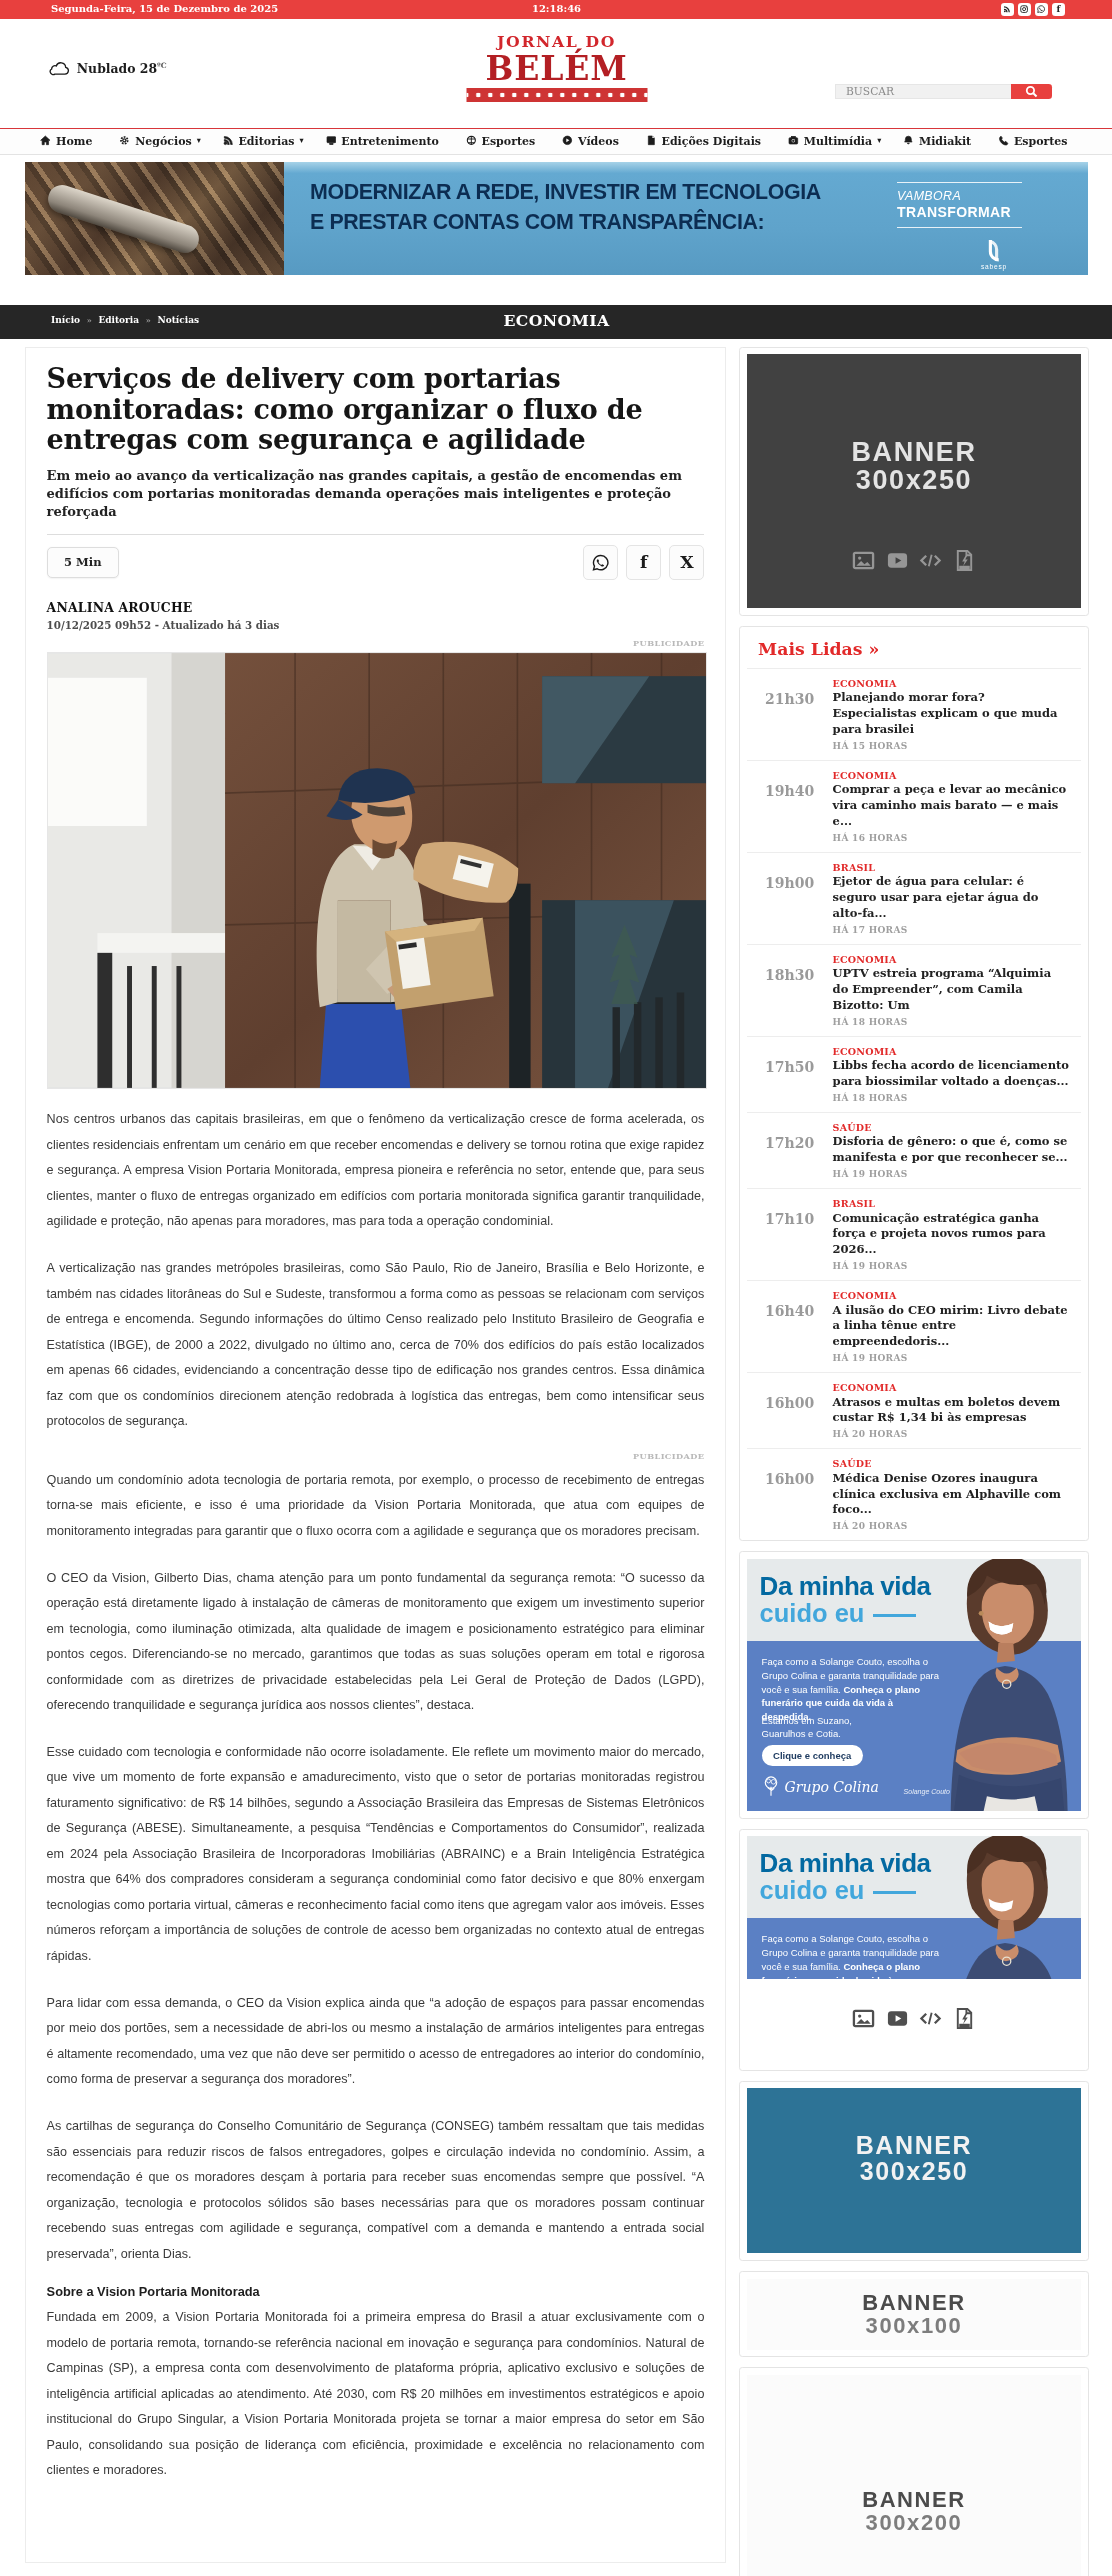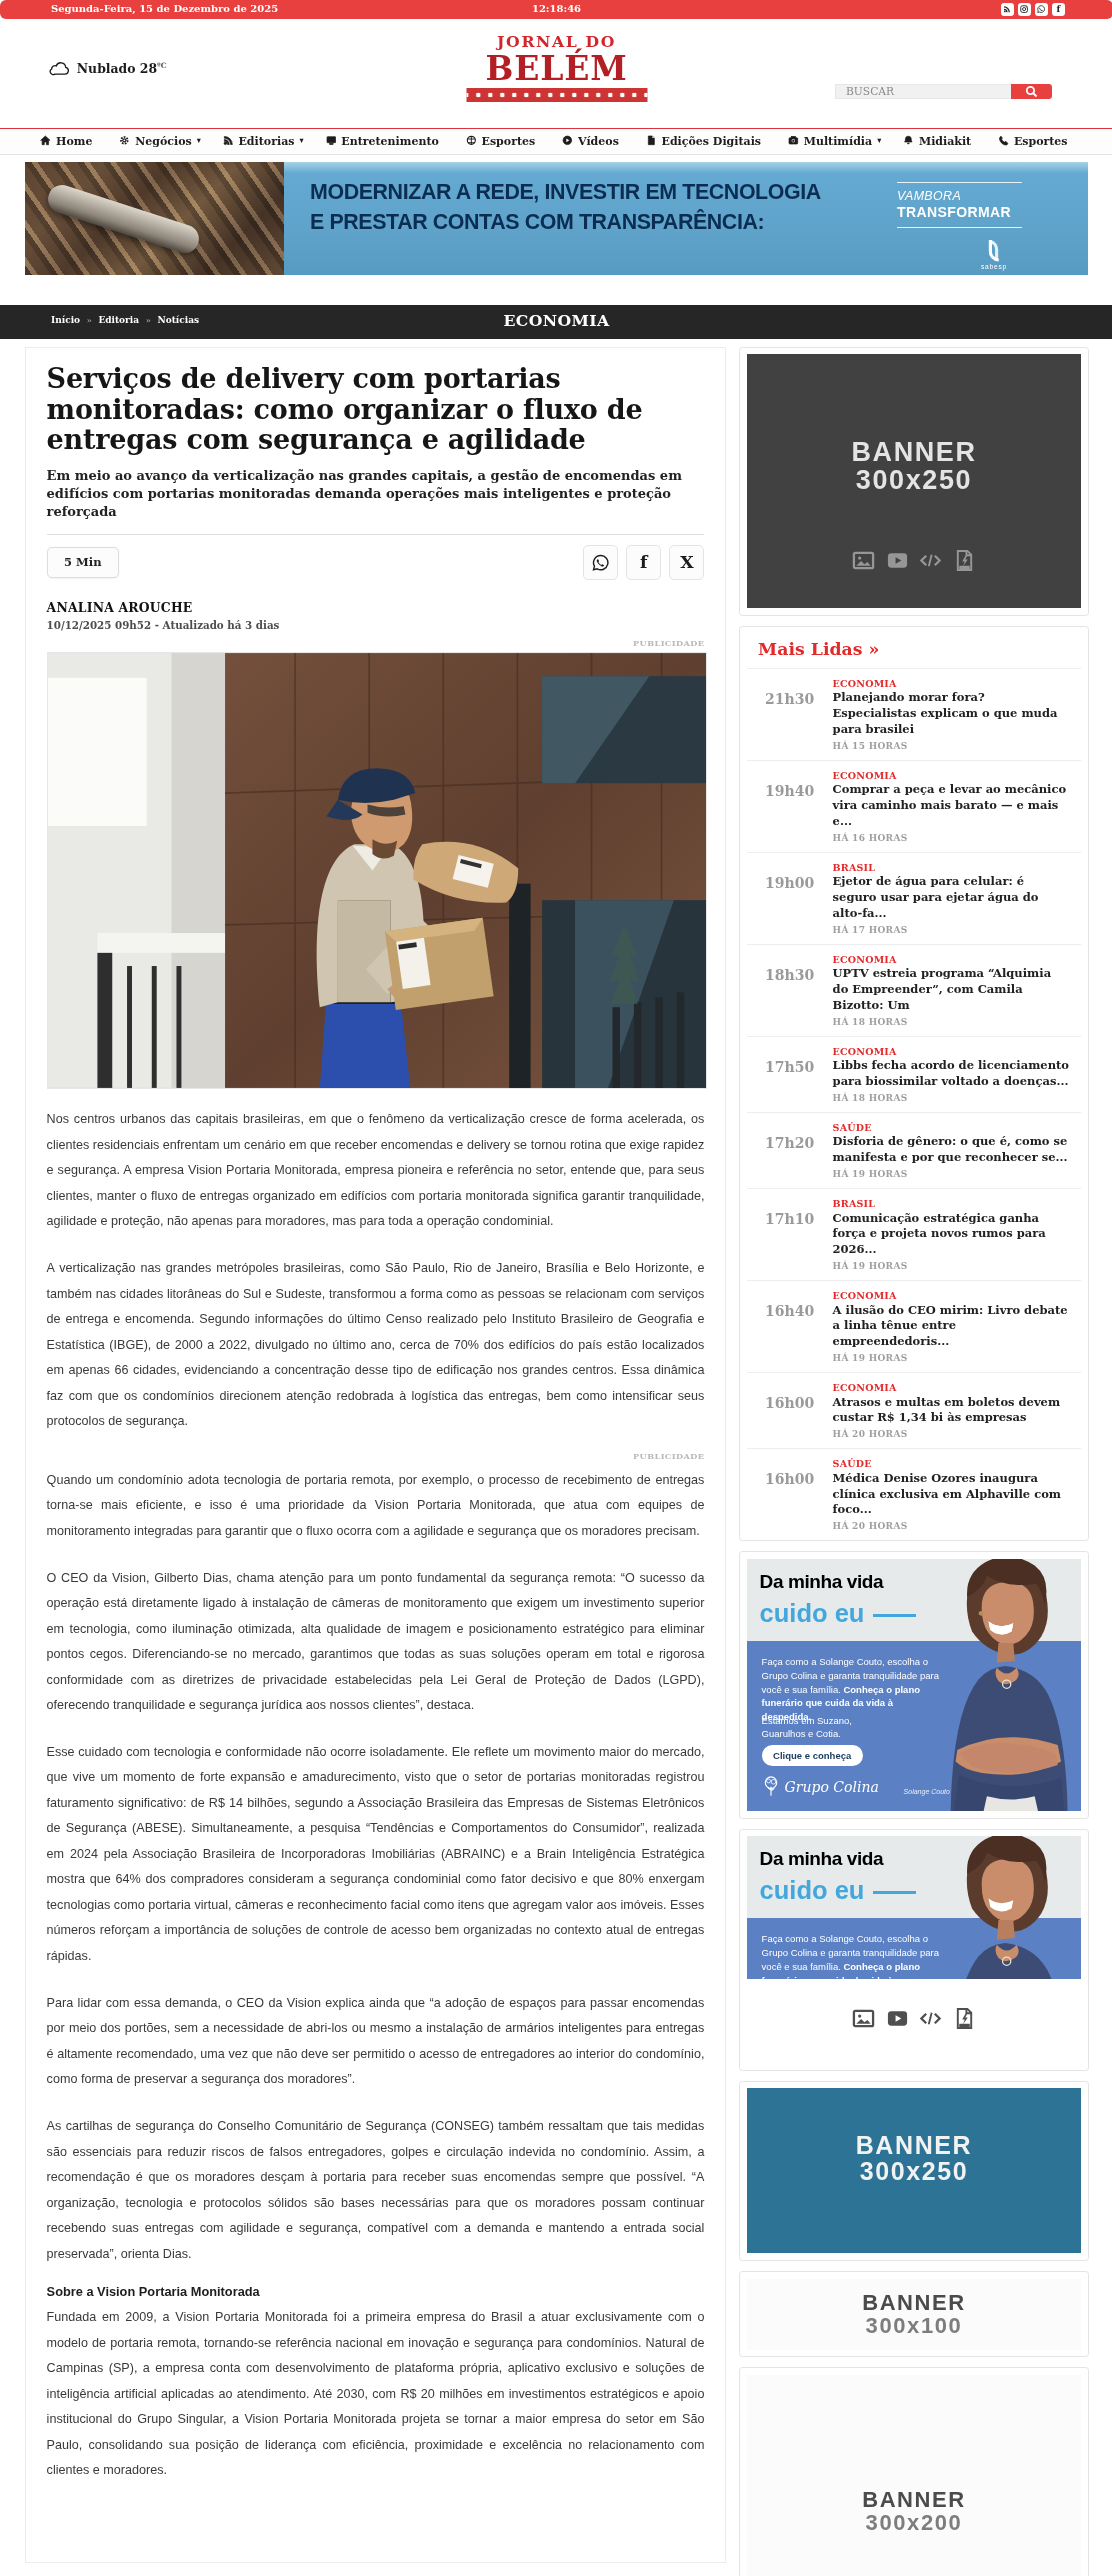--- a/index.html
+++ b/index.html
@@ -2,21 +2,21 @@
 <html lang="pt-br" style="font-size:13px"><head>
 <meta charset="utf-8">
 <style>
   * { margin:0; padding:0; box-sizing:border-box; }
   html,body { background:#fff; }
   #page{ width:1113px; height:2576px; position:relative; overflow:hidden;
          background:#fff; font-family:"Liberation Sans", sans-serif; }
   .slab{ font-family:"DejaVu Serif", serif; }
 
   
-  .topbar{ height:19px; background:#e8403e; position:relative; color:#fff;border-radius:6px; }
+  .topbar{ height:19px; background:#e8403e; position:relative; color:#fff; }
   .topbar-date{ position:absolute; left:51px; top:2.5px; font-size:10px; font-weight:bold; }
   .topbar-time{ position:absolute; left:50%; transform:translateX(-50%); top:2.5px; font-size:10px; font-weight:bold; }
   .topbar-social{ position:absolute; right:48px; top:2.5px; display:flex; gap:4.1px; }
   .soc-btn{ width:13px; height:13px; background:#fff; border-radius:3.3px; display:flex; align-items:center; justify-content:center; color:#222; cursor:pointer; }
   .soc-btn svg{ width:8.2px; height:8.2px; display:block; }
   .soc-btn .f-glyph{ font-family:"DejaVu Serif",serif; font-weight:bold; font-size:9px; line-height:1; }
 
   
   .header{ height:109px; background:#fff; position:relative; }
   .weather{ position:absolute; left:49px; top:41px; display:flex; align-items:center; gap:5.8px; color:#1c1c1c; }
@@ -116,21 +116,21 @@
   .ml-time{ width:86px; flex:none; text-align:center; color:#9a9a9a; font-size:14px; font-weight:bold; padding-top:13px; }
   .ml-body{ flex:1; padding-right:3.3px; }
   .ml-cat{ color:#e22a2a; font-size:9.5px; font-weight:bold; letter-spacing:0.2px; }
   .ml-title{ color:#222; font-size:11.5px; font-weight:bold; line-height:15.7px; margin-top:1.6px; }
   .ml-ago{ color:#9f9f9f; font-size:9px; font-weight:bold; letter-spacing:0.3px; margin-top:3.3px; }
 
   
   .colina{ position:relative; height:252px; overflow:hidden; cursor:pointer; background:#e6eaeb; }
   .colina-top{ height:82px; background:#e6eaeb; }
   .colina-bottom{ position:absolute; left:0; top:82px; right:0; bottom:0; background:#5b80c4; }
-  .colina-h1{ position:absolute; left:13px; top:11.5px; color:#000000; font-size:19px; font-weight:bold; letter-spacing:-0.4px; }
+  .colina-h1{ position:absolute; left:13px; top:11.5px; color:#0369a1; font-size:26px; font-weight:bold; letter-spacing:-0.4px; }
   .colina-h2{ position:absolute; left:13px; top:40px; color:#42a7dc; font-size:25.5px; font-weight:bold; }
   .colina-h2 i{ display:inline-block; width:43px; border-top:3.3px solid #42a7dc; vertical-align:5px; margin-left:8.2px; }
   .colina-body{ position:absolute; left:15px; top:96px; width:180px; color:#fff; font-size:9.5px; line-height:1.45; }
   .colina-loc{ position:absolute; left:15px; top:155px; width:124px; color:#fff; font-size:9.5px; line-height:1.4; }
   .colina-btn{ position:absolute; left:15px; top:186px; background:#fff; color:#1d3a5f; font-weight:bold; font-size:9.5px;
      padding:5px 11.5px; border-radius:11.5px; border:none; cursor:pointer; }
   .colina-brand{ position:absolute; left:15px; top:217px; color:#fff; display:flex; align-items:center; gap:5px; }
   .colina-brand svg{ width:18px; height:21.4px; }
   .colina-brand-name{ font-family:"DejaVu Serif",serif; font-style:italic; font-size:14px; }
   .colina-model{ position:absolute; left:157px; top:229px; color:#e9eef8; font-size:7px; font-style:italic; }

